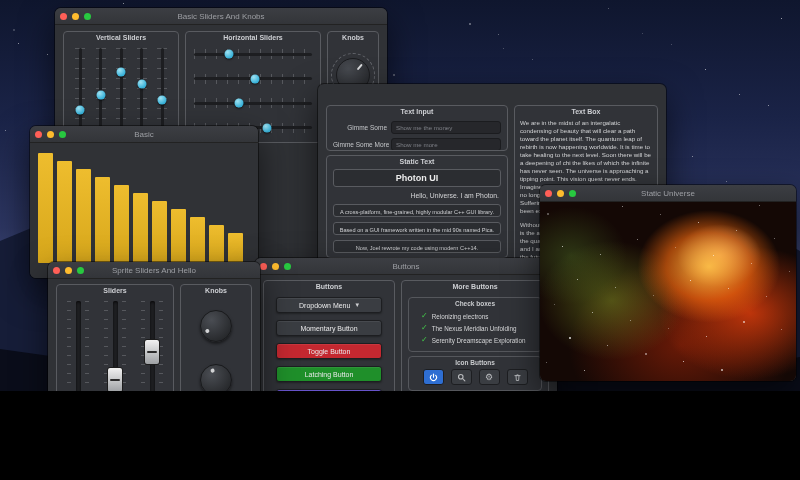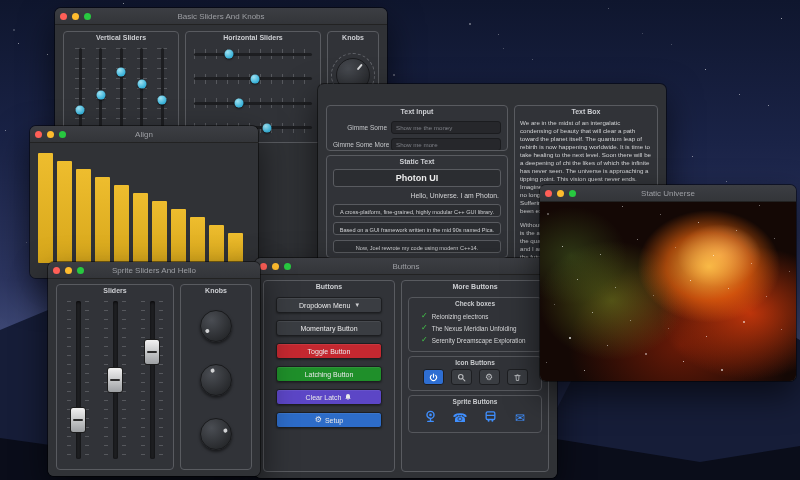--- a/index.html
+++ b/index.html
@@ -1,18 +1,18 @@
 <!DOCTYPE html>
 <html><head>
 <meta charset="utf-8">
 <style>
   *{margin:0;padding:0;box-sizing:border-box}
   html,body{width:800px;height:480px;overflow:hidden;background:#000;
     font-family:"Liberation Sans","DejaVu Sans",sans-serif}
-  .desktop{position:relative;width:800px;height:480px;overflow:hidden;
+  .desktop{position:relative;width:800px;height:391px;overflow:hidden;
     background:linear-gradient(180deg,#0f162e 0%,#1a2347 30%,#2c3560 58%,#47527f 76%,#2b3154 100%)}
   .star{position:absolute;background:#fff;border-radius:50%}
   .mountains{position:absolute;left:0;bottom:0;width:800px;height:260px}
 
   
   .window{position:absolute;background:#303236;border-radius:6px;overflow:hidden;
     box-shadow:0 14px 34px rgba(0,0,0,.6),0 0 0 1px rgba(0,0,0,.45)}
   .titlebar{position:relative;height:17px;background:linear-gradient(#3c3e43,#333539);
     border-bottom:1px solid #222;display:flex;align-items:center}
   .tl{width:7px;height:7px;border-radius:50%;margin-left:5px;flex:0 0 auto}
@@ -283,21 +283,21 @@
         </div>
       </div>
     </div>
   </div>
 
   <div class="window" style="left:30px;top:126px;width:228px;height:152px;z-index:2">
     <div class="titlebar">
       <span class="tl red"></span>
       <span class="tl yellow"></span>
       <span class="tl green"></span>
-      <span class="title">Align</span>
+      <span class="title">Basic</span>
     </div>
     <div class="content" style="position:absolute">
         <div class="abar" style="left: 8px; top: 10px; height: 110px; background: linear-gradient(rgb(238, 189, 46), rgb(215, 167, 27));"></div>
         <div class="abar" style="left: 27px; top: 18px; height: 102px; background: linear-gradient(rgb(238, 189, 46), rgb(215, 167, 27));"></div>
         <div class="abar" style="left: 46px; top: 26px; height: 94px; background: linear-gradient(rgb(238, 189, 46), rgb(215, 167, 27));"></div>
         <div class="abar" style="left: 65px; top: 34px; height: 86px; background: linear-gradient(rgb(238, 189, 46), rgb(215, 167, 27));"></div>
         <div class="abar" style="left: 84px; top: 42px; height: 78px; background: linear-gradient(rgb(238, 189, 46), rgb(215, 167, 27));"></div>
         <div class="abar" style="left: 103px; top: 50px; height: 70px; background: linear-gradient(rgb(238, 189, 46), rgb(215, 167, 27));"></div>
         <div class="abar" style="left: 122px; top: 58px; height: 62px; background: linear-gradient(rgb(238, 189, 46), rgb(215, 167, 27));"></div>
         <div class="abar" style="left: 141px; top: 66px; height: 54px; background: linear-gradient(rgb(238, 189, 46), rgb(215, 167, 27));"></div>

